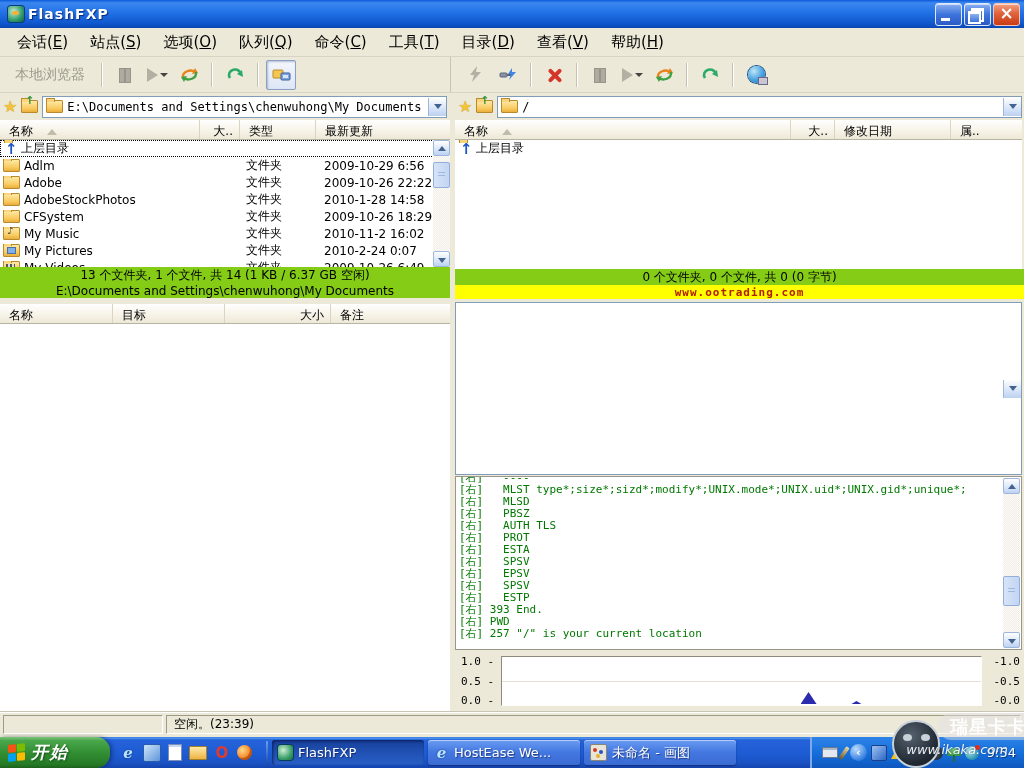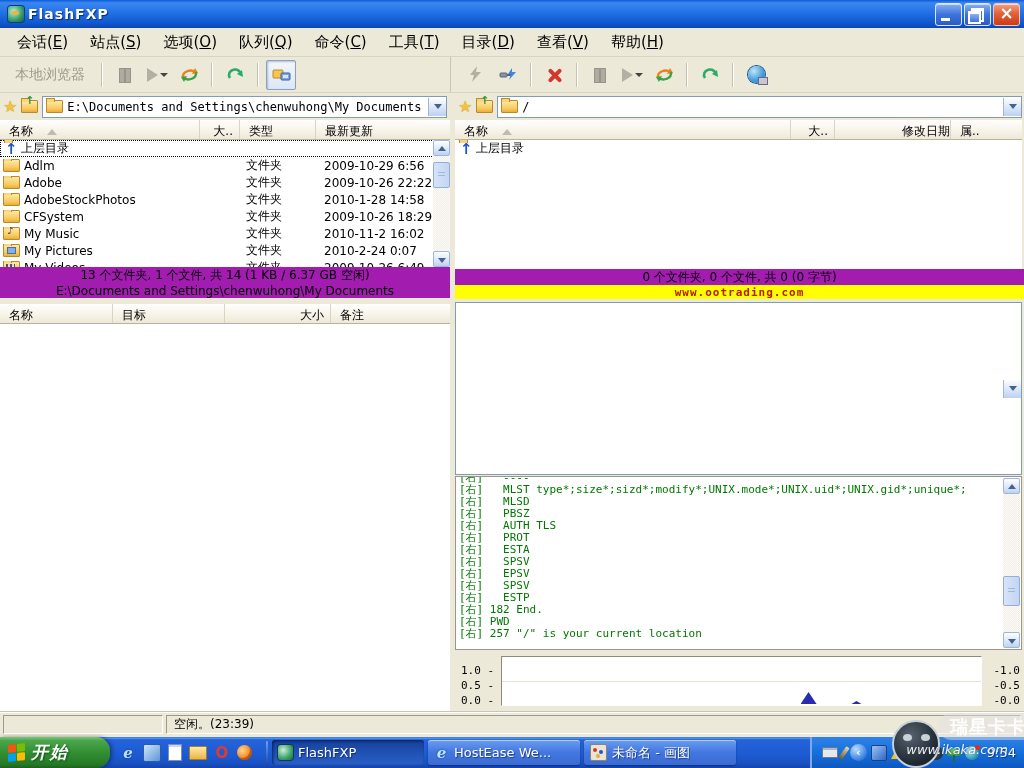--- a/index.html
+++ b/index.html
@@ -80,35 +80,35 @@
   
   .sbar{position:absolute;top:0;bottom:0;right:0;width:17px;background:repeating-conic-gradient(#FBFAF7 0 25%,#F1EFE8 0 50%) 0 0/2px 2px;}
   .sbtn{position:absolute;left:0;width:17px;height:16px;background:linear-gradient(180deg,#FEFEFE,#D9E6F8 60%,#BDD2F1);border:1px solid #9EB6DC;border-radius:2px;box-sizing:border-box;}
   .sbtn.up{top:0;} .sbtn.dn{bottom:0;}
   .sbtn::after{content:"";position:absolute;left:4px;width:0;height:0;border-left:4px solid transparent;border-right:4px solid transparent;}
   .sbtn.up::after{top:5px;border-bottom:5px solid #44628F;}
   .sbtn.dn::after{top:6px;border-top:5px solid #44628F;}
   .sthumb{position:absolute;left:0;width:17px;background:linear-gradient(90deg,#D7E4F8,#C2D5F2);border:1px solid #94AEDB;border-radius:2px;box-sizing:border-box;}
   .sthumb::after{content:"";position:absolute;left:4px;top:50%;width:7px;height:6px;margin-top:-3px;
      background:repeating-linear-gradient(180deg,#9FB8E0 0 1px,transparent 1px 3px);}
-  .statline{height:16px;display:flex;align-items:center;justify-content:center;background:#a21caf;font-size:12px;white-space:nowrap;}
+  .statline{height:16px;display:flex;align-items:center;justify-content:center;background:#84cc16;font-size:12px;white-space:nowrap;}
   .statline.path{height:15px;}
   .hsplit{height:6px;background:#ECE9D8;}
   .qbody{flex:1;background:#fff;border-top:1px solid #fff;}
   .banner{height:14px;background:#FFFF00;color:#B22000;font-weight:bold;font-family:"DejaVu Sans Mono",monospace;
           font-size:11px;display:flex;align-items:center;justify-content:center;letter-spacing:1px;}
   .logcombo{margin:3px 2px 1px 0;height:20px;}
   .log{position:relative;flex:1;background:#fff;border:1px solid #9A978A;margin-right:2px;overflow:hidden;padding:1px 20px 0 3px;}
   .logline{white-space:pre;font-family:"DejaVu Sans Mono",monospace;font-size:11px;line-height:12px;}
   .log .logline:first-child{margin-top:-6px;}
   .logline.g{color:#007800;}
   .log .sbar{top:1px;bottom:1px;right:1px;}
   
   .graph{position:relative;height:62px;background:#ECE9D8;margin-right:2px;}
-  .glab{position:absolute;top:14px;bottom:5px;display:flex;flex-direction:column;justify-content:space-between;
+  .glab{position:absolute;top:5px;bottom:5px;display:flex;flex-direction:column;justify-content:space-between;
         font-family:"DejaVu Sans Mono",monospace;font-size:11px;}
   .glab.l{left:6px;} .glab.rr{right:2px;}
   .plot{position:absolute;left:46px;right:40px;top:6px;bottom:6px;background:#fff;
         border:1px solid #8E8B7E;border-right-color:#FDFCF8;border-bottom-color:#FDFCF8;}
   .plot::after{content:"";position:absolute;left:0;right:0;top:50%;height:1px;background:#E4E1D4;}
   .spike{position:absolute;bottom:1px;background:#2B2BB0;clip-path:polygon(50% 0,100% 100%,0 100%);transform:translateX(-50%);}
   
   .statusbar{position:absolute;left:0;right:0;bottom:31px;height:25px;background:#ECE9D8;border-top:1px solid #C9C5B5;
              box-shadow:inset 0 1px 0 #fff;display:flex;align-items:center;font-size:12px;}
   .sbp{height:19px;box-sizing:border-box;border:1px solid;border-color:#9D9A88 #FFFFFF #FFFFFF #9D9A88;display:flex;align-items:center;}
@@ -396,21 +396,21 @@
         <span class="ifoldup"><i class="ic-folder"></i><span style="position:absolute;left:4px;top:-6px;color:#2E9A3E;font-weight:bold;font-size:11px;">↑</span></span>
         <div class="combo">
           <i class="ic-folder"></i>
           <span>/</span>
           <span class="drop"></span>
         </div>
       </div>
       <div class="cols" style="margin-right:2px;">
         <div class="col" style="width:336px;"><span>名称</span><span class="sortup"></span></div>
         <div class="col r" style="width:44px;"><span>大..</span></div>
-        <div class="col" style="width:116px;text-align:right;"><span>修改日期</span></div>
+        <div class="col" style="width:116px;"><span>修改日期</span></div>
         <div class="col" style="flex:1;border-right:none;"><span>属..</span></div>
       </div>
       <div class="flist" style="margin-right:2px;">
           <div class="frow">
             <span class="cell cname">
               <i class="fic ic-up"></i>
               <span class="nm">上层目录</span>
             </span>
             <span class="cell csize"></span>
             <span class="cell cdate"></span>
@@ -426,21 +426,21 @@
           <div class="logline g">[右]   MLST type*;size*;sizd*;modify*;UNIX.mode*;UNIX.uid*;UNIX.gid*;unique*;</div>
           <div class="logline g">[右]   MLSD</div>
           <div class="logline g">[右]   PBSZ</div>
           <div class="logline g">[右]   AUTH TLS</div>
           <div class="logline g">[右]   PROT</div>
           <div class="logline g">[右]   ESTA</div>
           <div class="logline g">[右]   SPSV</div>
           <div class="logline g">[右]   EPSV</div>
           <div class="logline g">[右]   SPSV</div>
           <div class="logline g">[右]   ESTP</div>
-          <div class="logline g">[右] 182 End.</div>
+          <div class="logline g">[右] 393 End.</div>
           <div class="logline g">[右] PWD</div>
           <div class="logline g">[右] 257 "/" is your current location</div>
           <div class="sbar">
           <div class="sbtn up"></div>
           <div class="sthumb" style="bottom:42px;height:30px;"></div>
           <div class="sbtn dn"></div>
         </div>
       </div>
       <div class="graph">
         <div class="glab l">

